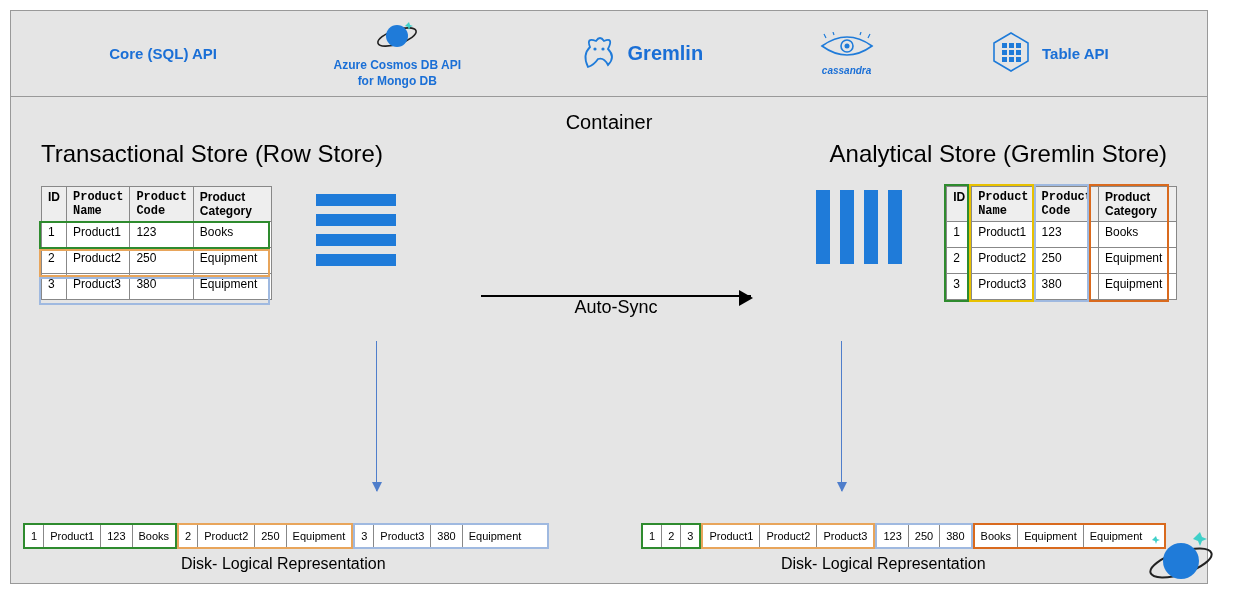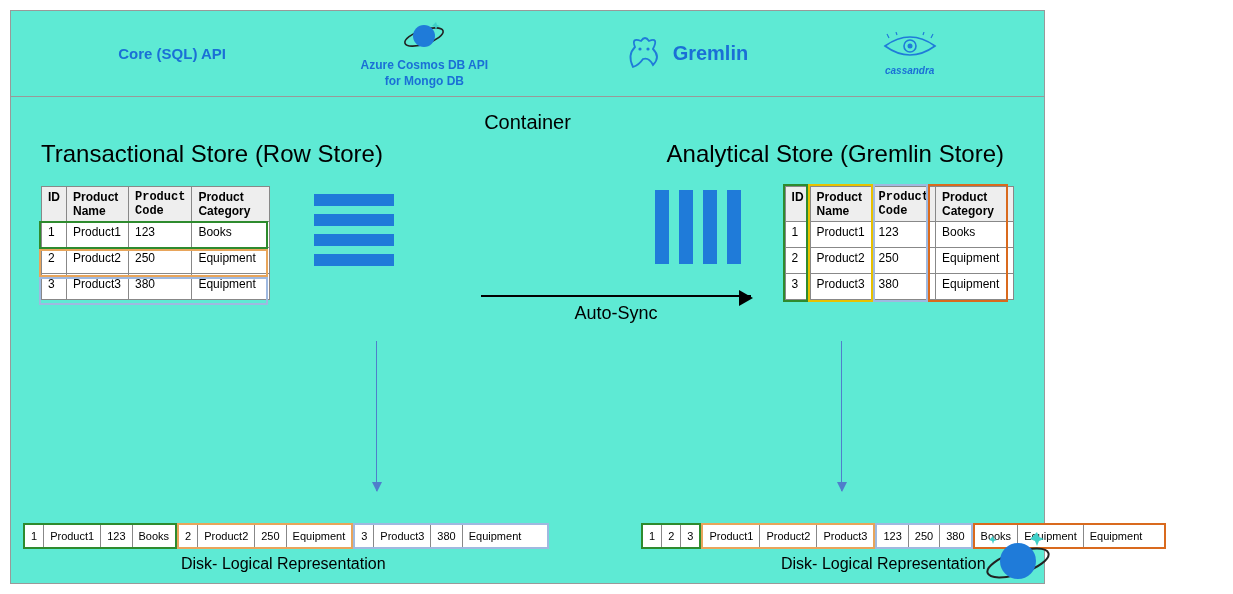--- a/index.html
+++ b/index.html
@@ -4,25 +4,25 @@
 <style>
   * { box-sizing: border-box; }
   body {
     margin: 0;
     padding: 10px;
     font-family: "Segoe UI", Arial, sans-serif;
     background: #fff;
     color: #000;
   }
   .frame {
-    width: 1035px;
+    width: 1198px;
     height: 574px;
     border: 1px solid #999;
     position: relative;
-    background: #5eead4;
+    background: #e5e5e5;
   }
   .api-bar {
     height: 86px;
     border-bottom: 1px solid #999;
     display: flex;
     align-items: center;
     justify-content: space-around;
     padding: 0 40px;
     color: #1a6fd6;
     font-weight: 600;
@@ -64,21 +64,21 @@
     text-align: left;
     vertical-align: top;
     background: #fff;
     height: 26px;
   }
   .data-table th {
     background: #eee;
     font-weight: 600;
   }
   .data-table .narrow { width: 22px; }
-  .data-table .pn { width: 62px; }
+  .data-table .pn { width: 62px; font-family: Liberation Mono, monospace; }
   .data-table .pc { width: 52px; font-family: Liberation Mono, monospace; }
   .data-table .cat { width: 78px; }
   
   .ov { position: absolute; pointer-events: none; }
   .ov-green  { border: 2px solid #2e8b2e; }
   .ov-orange { border: 2px solid #e8a55b; }
   .ov-blue   { border: 2px solid #9fb9e0; }
   .ov-yellow { border: 2px solid #e8c100; }
   .ov-dorange{ border: 2px solid #d96a1e; }
 
@@ -103,21 +103,21 @@
   }
   .center-arrow .shaft::after {
     content: "";
     position: absolute;
     right: -2px;
     top: -7px;
     border-left: 14px solid #000;
     border-top: 8px solid transparent;
     border-bottom: 8px solid transparent;
   }
-  .center-arrow .label { font-size: 18px; margin-top: 6px; }
+  .center-arrow .label { font-size: 18px; }
 
   
   .varrow {
     position: absolute;
     width: 0;
     border-left: 1px solid #4f7ecb;
   }
   .varrow::after {
     content: "";
     position: absolute;
@@ -199,20 +199,39 @@
     <div class="api-item">
       <span>
         <svg width="54" height="28" viewBox="0 0 54 28">
           <path d="M2 14 Q27 -4 52 14 Q27 32 2 14 Z" fill="none" stroke="#1f7bd9" stroke-width="1.6"></path>
           <circle cx="27" cy="14" r="6" fill="none" stroke="#1f7bd9" stroke-width="1.6"></circle>
           <circle cx="27" cy="14" r="2.5" fill="#1f7bd9"></circle>
           <path d="M6 6 l-2 -4 M14 3 l-1 -3 M40 3 l1 -3 M48 6 l2 -4" stroke="#1f7bd9" stroke-width="1.2"></path>
         </svg>
       </span>
       <span style="font-size:10px;font-style:italic;font-weight:600">cassandra</span>
+    </div>
+    <div class="api-item-row">
+      <span>
+        <svg width="42" height="42" viewBox="0 0 42 42">
+          <polygon points="21,2 38,12 38,30 21,40 4,30 4,12" fill="none" stroke="#1f7bd9" stroke-width="1.6"></polygon>
+          <g fill="#1f7bd9">
+            <rect x="12" y="12" width="5" height="5"></rect>
+              <rect x="19" y="12" width="5" height="5"></rect>
+              <rect x="26" y="12" width="5" height="5"></rect>
+            <rect x="12" y="19" width="5" height="5"></rect>
+              <rect x="19" y="19" width="5" height="5"></rect>
+              <rect x="26" y="19" width="5" height="5"></rect>
+            <rect x="12" y="26" width="5" height="5"></rect>
+              <rect x="19" y="26" width="5" height="5"></rect>
+              <rect x="26" y="26" width="5" height="5"></rect>
+          </g>
+        </svg>
+      </span>
+      <span>Table API</span>
     </div>
   </div>
 
   <div class="container-title">Container</div>
 
   <div class="columns">
 
     <div class="col col-left">
       <div class="col-title">Transactional Store (Row Store)</div>
       <div class="row-area">

